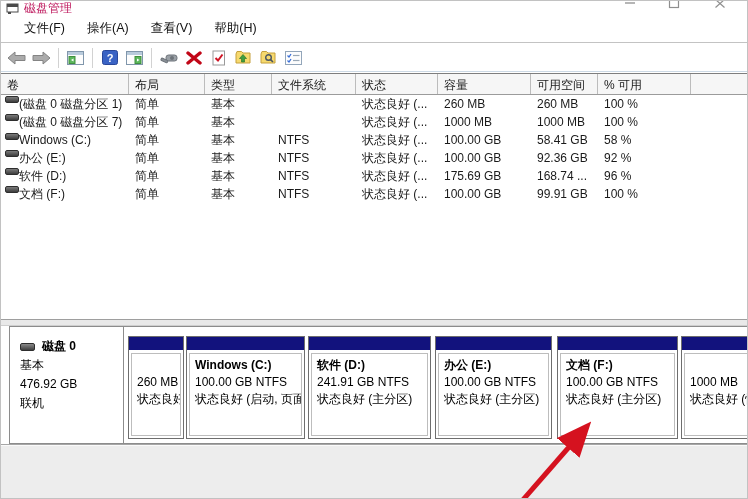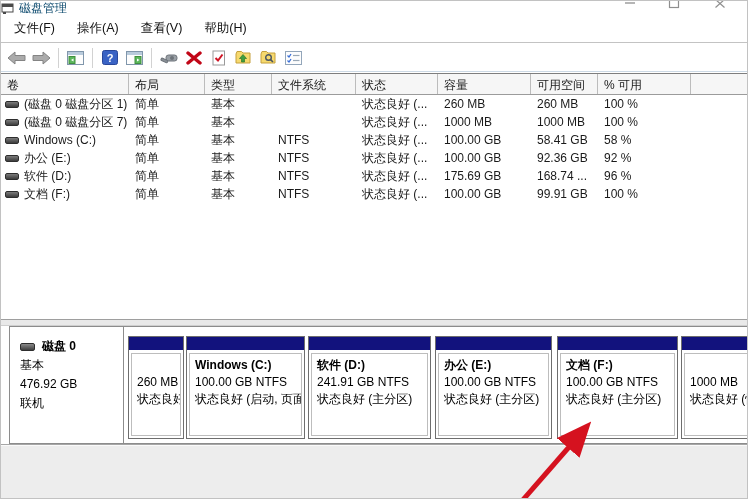--- a/index.html
+++ b/index.html
@@ -3,50 +3,50 @@
 <meta charset="utf-8">
 <style>
   * { box-sizing: border-box; }
   html,body { margin:0; padding:0; background:#fff; }
   body { font-family:"Liberation Sans","DejaVu Sans",sans-serif; }
   .window { position:relative; width:748px; height:499px; background:#fff; overflow:hidden;
             border:1px solid #c2c2c2; }
 
   
   .titlebar { position:absolute; top:0; left:0; right:0; height:14px; display:flex;
-              align-items:center; gap:5px; font-size:12px; color:#0c4a6e; }
+              align-items:center; gap:5px; padding-left:5px; font-size:12px; color:#be185d; }
   .win-controls { position:absolute; top:-3px; right:0; width:140px; height:16px; }
   .win-btn { position:absolute; top:0; width:30px; height:16px; display:flex;
              align-items:flex-start; justify-content:center; color:#8f8f8f; }
   .btn-min { left:8px; } .btn-max { left:52px; } .btn-close { left:98px; }
 
   
   .menubar { position:absolute; top:14px; left:0; right:0; height:28px; display:flex;
-             align-items:center; padding-left:2px; border-bottom:1px solid #c3c3c3;
+             align-items:center; padding-left:12px; border-bottom:1px solid #c3c3c3;
              font-size:12.5px; color:#111; background:#fff; }
   .menu-item { padding:4px 11px; cursor:default; }
 
   
   .toolbar { position:absolute; top:43px; left:0; right:0; height:28px; display:flex;
              align-items:center; padding-left:3px; border-bottom:1px solid #ccd9e5; background:#fff; }
   .tb-btn { width:25px; height:23px; display:flex; align-items:center; justify-content:center; }
   .tb-sep { width:1px; height:20px; background:#d2d2d2; margin:0 4px; flex:none; }
 
   
   .listview { position:absolute; top:72px; left:0; right:0; height:248px; font-size:12px;
               color:#1a1a1a; border-top:1px solid #7e7e7e; background:#fff; }
   .hdr-row, .vrow { display:grid;
       grid-template-columns:128px 76px 67px 84px 82px 93px 67px 93px 1fr; }
   .hdr-row { height:21px; background:#f6f6f6; border-bottom:1px solid #9b9b9b; }
   .hdr-cell { padding:3px 6px; border-right:1px solid #bcbcbc; white-space:nowrap; overflow:hidden; }
   .hdr-cell.filler { border-right:none; }
   .vrow { height:18px; align-items:center; }
   .vrow:first-of-type { margin-top:2px; }
   .cell { padding:0 6px; white-space:nowrap; overflow:hidden; }
-  .vol-cell { display:flex; align-items:center; gap:5px; padding:0 0 0 4px; overflow:hidden; }
+  .vol-cell { display:flex; align-items:flex-start; padding:0 0 0 4px; overflow:hidden; }
   .vol-icon { width:14px; height:7px; flex:none; border-radius:2px;
               background:linear-gradient(#7c7c7c,#3c3c3c); border:1px solid #2e2e2e; }
 
   
   .splitter { position:absolute; top:318px; left:0; right:0; height:7px; background:#e9e9e9;
               border-top:1px solid #9e9e9e; border-bottom:1px solid #cfcfcf; }
 
   
   .diskrow { position:absolute; top:325px; left:8px; width:746px; height:118px;
              border:1px solid #8c8c8c; background:#fff; font-size:12px; }

